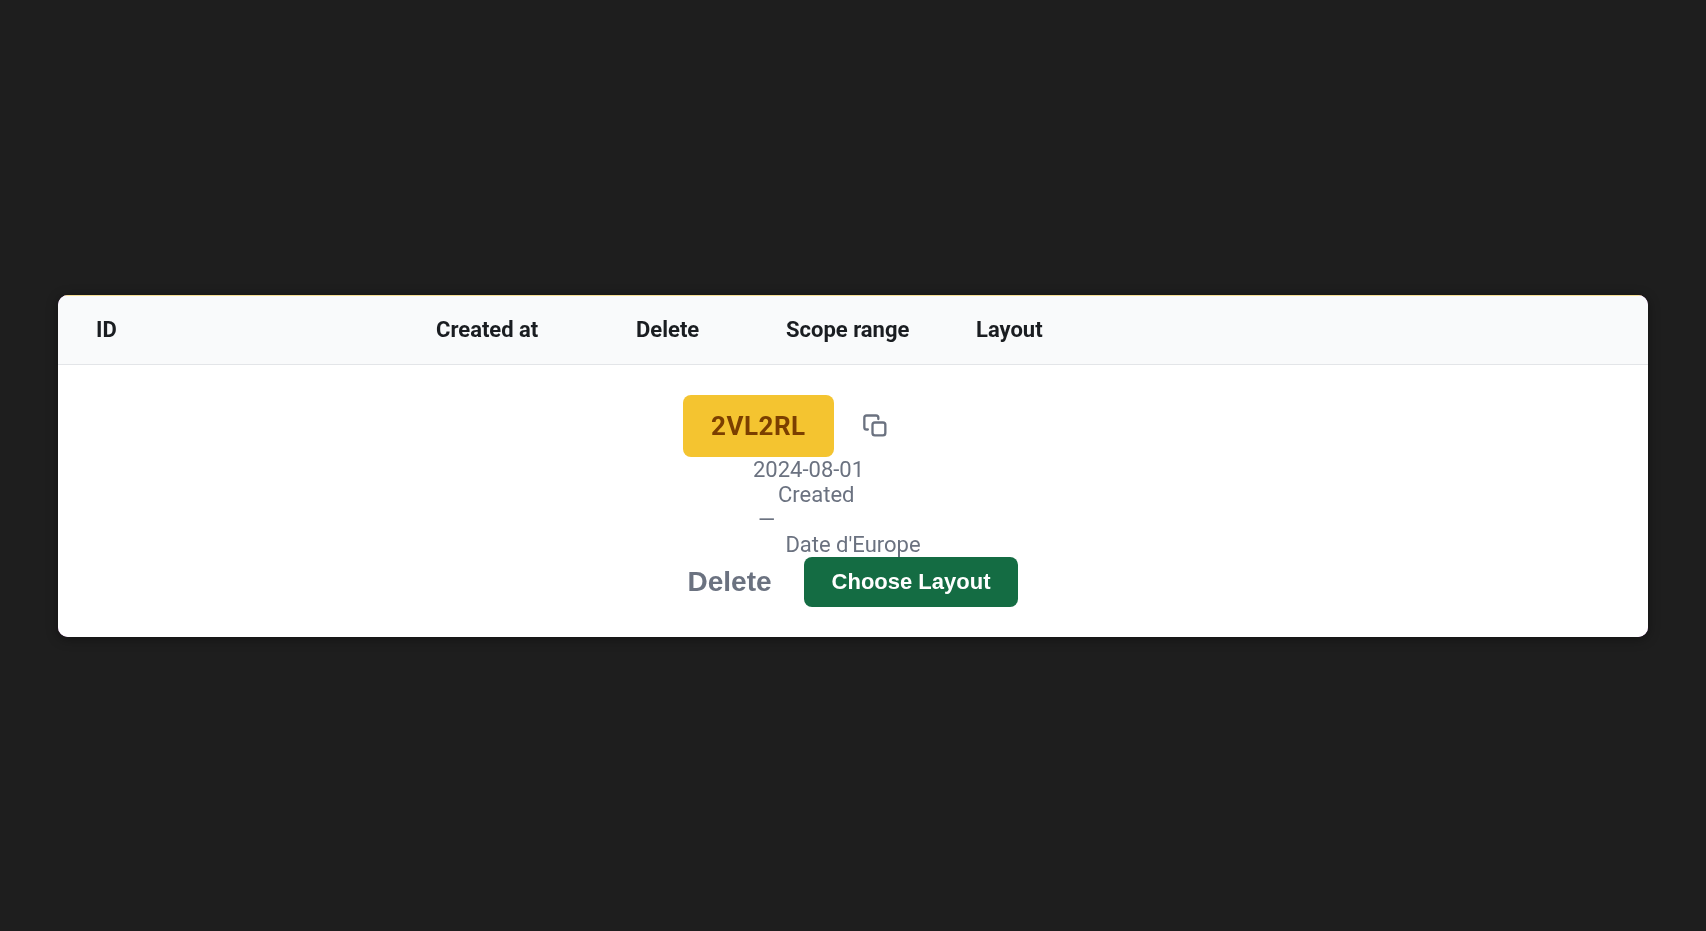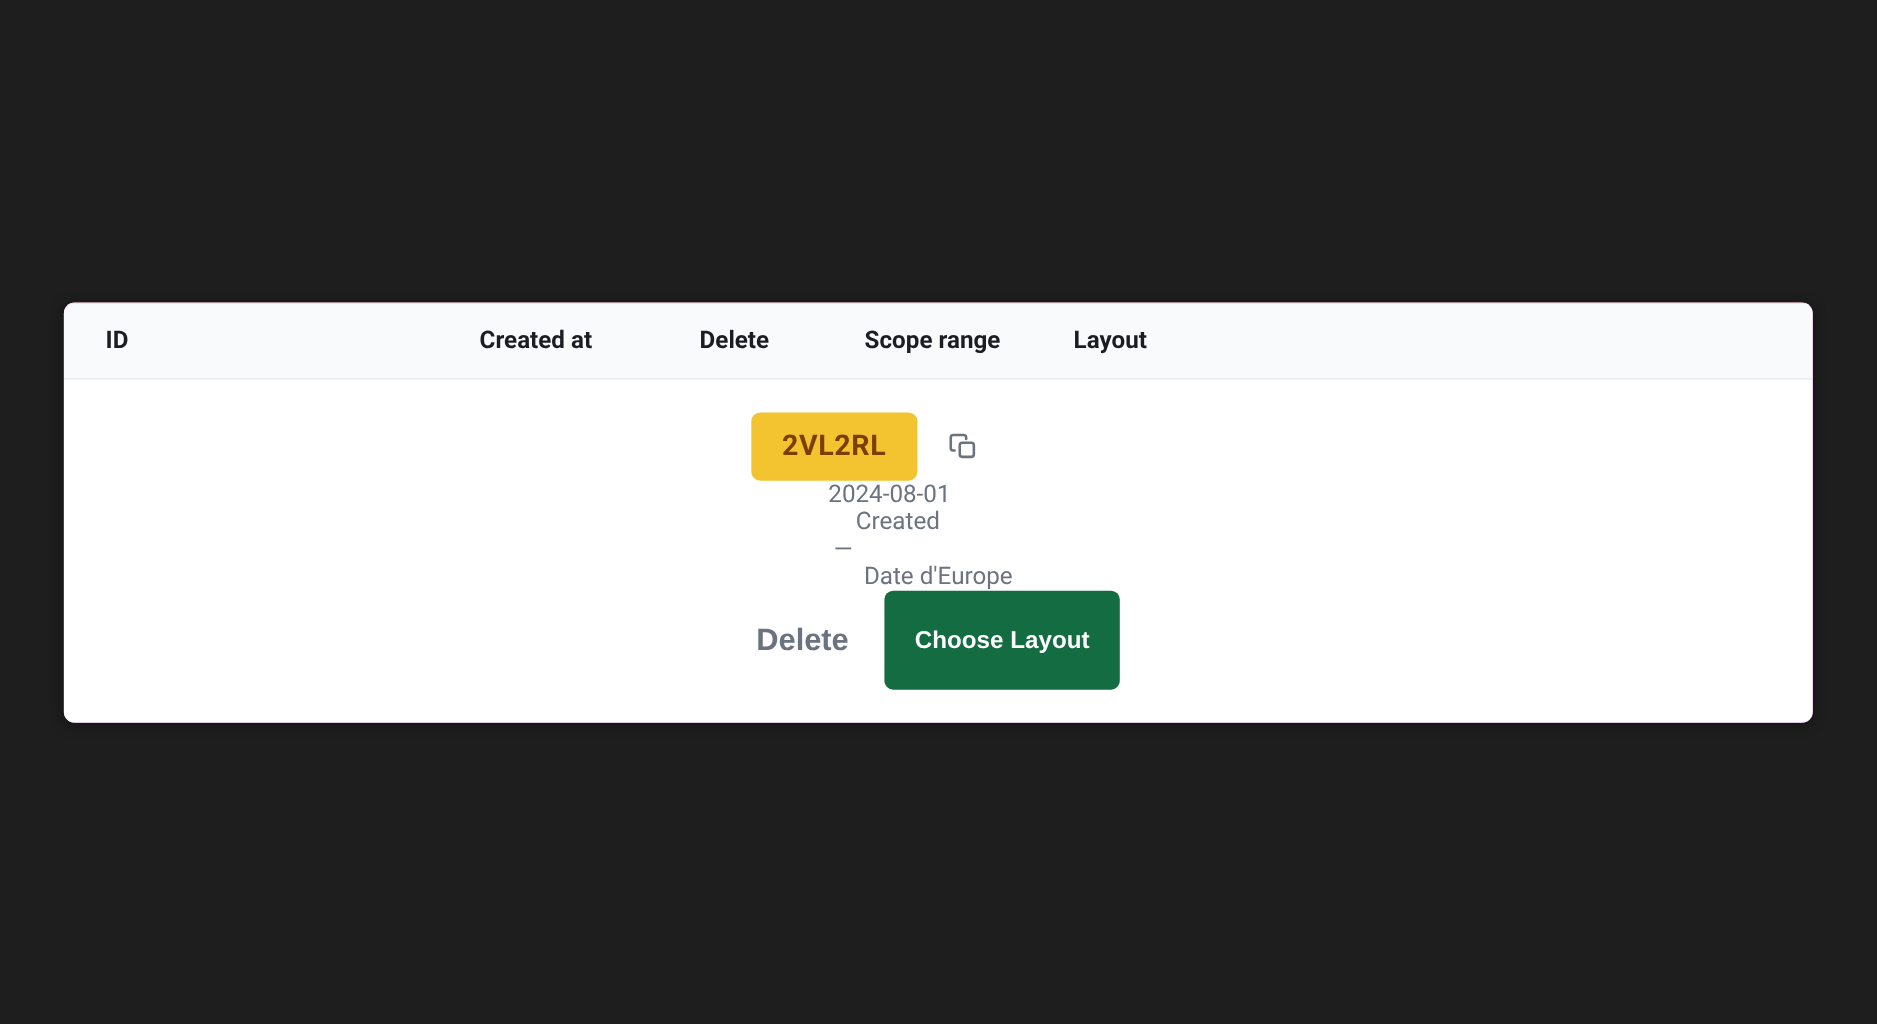--- a/index.html
+++ b/index.html
@@ -137,21 +137,21 @@
       font-size: 28px;
       font-weight: 600;
       color: #6b7280;
     }
     
     .choose-btn {
       background: #146c43;
       color: #ffffff;
       border: none;
       border-radius: 8px;
-      padding: 32px 28px;
+      padding: 12px 28px;
       font-size: 22px;
       font-weight: 700;
       cursor: pointer;
     }
   </style>
 </head>
 <body>
 
 <div class="card">
   <div class="header">

